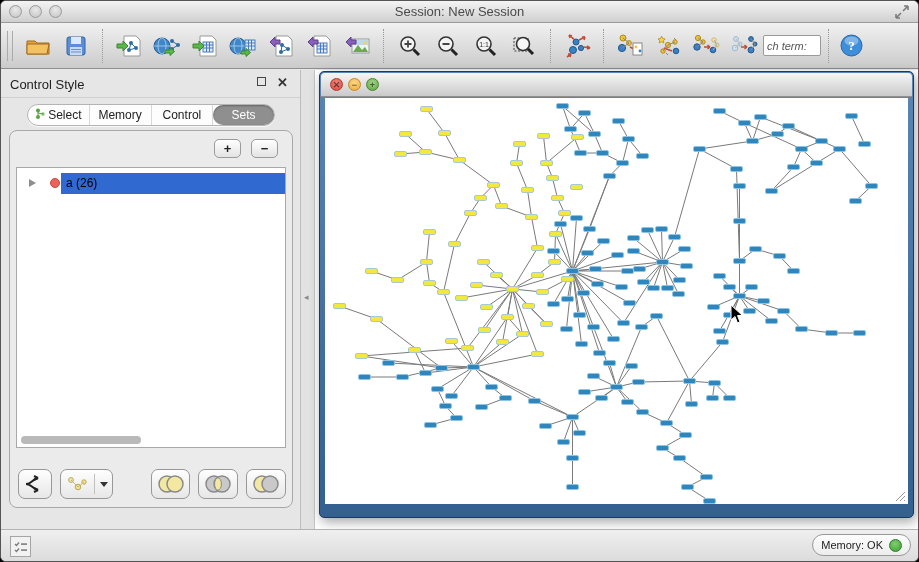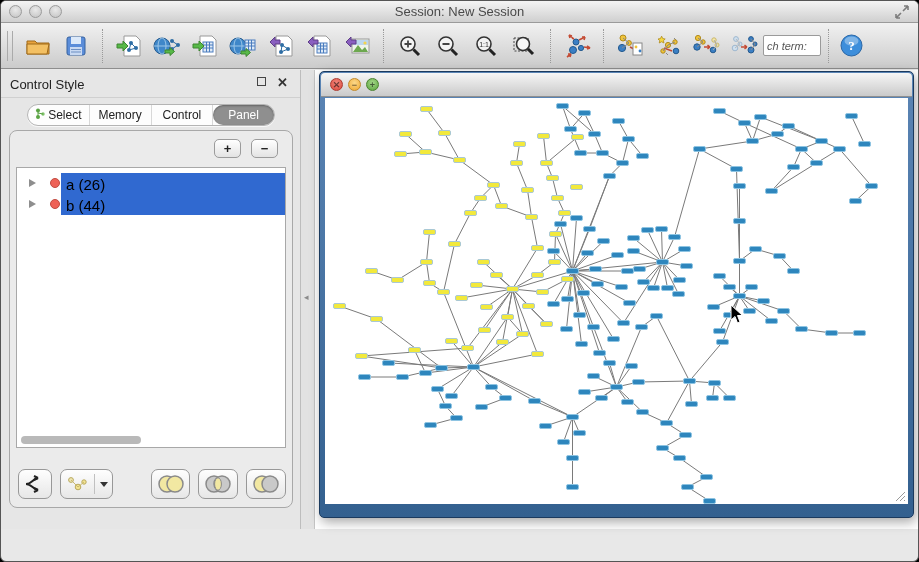--- a/index.html
+++ b/index.html
@@ -40,21 +40,21 @@
   .seg .mini-net { vertical-align:-1px; margin-right:3px; }
 
   #sets-panel { position:absolute; left:8px; top:60px; width:284px; height:378px; border:1px solid #a8a8a8; border-radius:8px; background:#ebebeb; }
   #pm-row { position:absolute; right:14px; top:8px; display:flex; gap:10px; }
   .pm-btn { width:27px; height:19px; background:linear-gradient(#ffffff,#e3e3e3); border:1px solid #9b9b9b; border-radius:5px; font-size:13px; font-weight:bold; color:#222; line-height:16px; text-align:center; }
   #set-list { position:absolute; left:6px; top:36px; width:270px; height:281px; background:#fff; border:1px solid #a8a8a8; overflow:hidden; }
   .row { position:relative; height:21px; }
   .row .hl { position:absolute; left:44px; right:0; top:0; bottom:0; background:#3069d0; }
   .row .tri { position:absolute; left:12px; top:6px; width:0; height:0; border-left:7px solid #8e8e8e; border-top:4.5px solid transparent; border-bottom:4.5px solid transparent; }
   .row .dot { position:absolute; left:33px; top:5px; width:10px; height:10px; border-radius:50%; background:#ee6257; border:1px solid #c14c42; }
-  .row .lbl { position:absolute; left:49px; top:3px; font-size:15px; color:#000; }
+  .row .lbl { position:absolute; left:49px; top:3px; font-size:12px; color:#000; }
   #set-list .rows { padding-top:5px; }
   #hscroll { position:absolute; left:4px; right:4px; bottom:3px; height:8px; }
   #hscroll .thumb { width:46%; height:8px; background:#b9b9b9; border-radius:4px; }
 
   #action-row { position:absolute; left:8px; bottom:8px; right:6px; display:flex; align-items:center; }
   .act-btn { height:30px; background:linear-gradient(#fefefe,#e7e7e7); border:1px solid #989898; border-radius:7px; display:flex; align-items:center; justify-content:center; }
   .b-split{ width:38px; }
   .b-collapse{ width:58px; margin-left:8px; }
   .b-venn{ width:44px; margin-left:8px; }
   .b-union{ margin-left:38px; }
@@ -322,41 +322,35 @@
         <div class="seg">
           <svg class="mini-net" width="10" height="12" viewBox="0 0 10 12">
             <circle cx="3" cy="2.5" r="2" fill="#5aa343"></circle>
               <circle cx="3" cy="9" r="2" fill="#5aa343"></circle>
               <circle cx="8" cy="6" r="1.7" fill="#7fc26a"></circle>
             <path d="M3 2.5 L3 9 M3 5 L8 6" stroke="#5aa343" fill="none"></path>
           </svg><span>Select</span>
         </div>
         <div class="seg"><span>Memory</span></div>
         <div class="seg"><span>Control</span></div>
-        <div class="seg active"><span>Panel</span></div>
+        <div class="seg active"><span>Sets</span></div>
       </div>
 
       <div id="sets-panel">
         <div id="pm-row">
           <button class="pm-btn">+</button>
           <button class="pm-btn">−</button>
         </div>
         <div id="set-list">
           <div class="rows">
             <div class="row">
               <div class="hl"></div>
               <div class="tri"></div>
               <div class="dot"></div>
               <div class="lbl">a (26)</div>
-            </div>
-            <div class="row">
-              <div class="hl"></div>
-              <div class="tri"></div>
-              <div class="dot"></div>
-              <div class="lbl">b (44)</div>
             </div>
           </div>
           <div id="hscroll">
               <div class="thumb"></div>
             </div>
         </div>
 
         <div id="action-row">
           <button class="act-btn b-split">
             <svg width="22" height="20" viewBox="0 0 22 20">
@@ -802,14 +796,28 @@
             <div class="gnode b" style="left: 325px; top: 215px;"></div>
             <div class="gnode b" style="left: 310px; top: 226px;"></div>
           </div>
       </div>
       <svg id="cursor" width="14" height="21" viewBox="0 0 14 21">
         <path d="M1 1 L1 16 L5 12.5 L7.5 19 L10 18 L7.5 11.5 L12.5 11.5 Z" fill="#000" stroke="#fff" stroke-width="1"></path>
       </svg>
     </div>
   </div>
 
+  <div id="statusbar">
+    <button id="task-btn">
+      <svg width="14" height="12" viewBox="0 0 14 12">
+        <path d="M1 3 l1.5 1.5 L5 1.5" fill="none" stroke="#7a7a7a" stroke-width="1.4"></path>
+        <rect x="7" y="2.2" width="6" height="1.8" fill="#8a8a8a"></rect>
+        <path d="M1 9 l1.5 1.5 L5 7.5" fill="none" stroke="#7a7a7a" stroke-width="1.4"></path>
+        <rect x="7" y="8.2" width="6" height="1.8" fill="#8a8a8a"></rect>
+      </svg>
+    </button>
+    <button id="memory-btn">
+      <span>Memory: OK</span>
+      <span id="memory-dot"></span>
+    </button>
+  </div>
 
 </div>
 
 </body></html>

